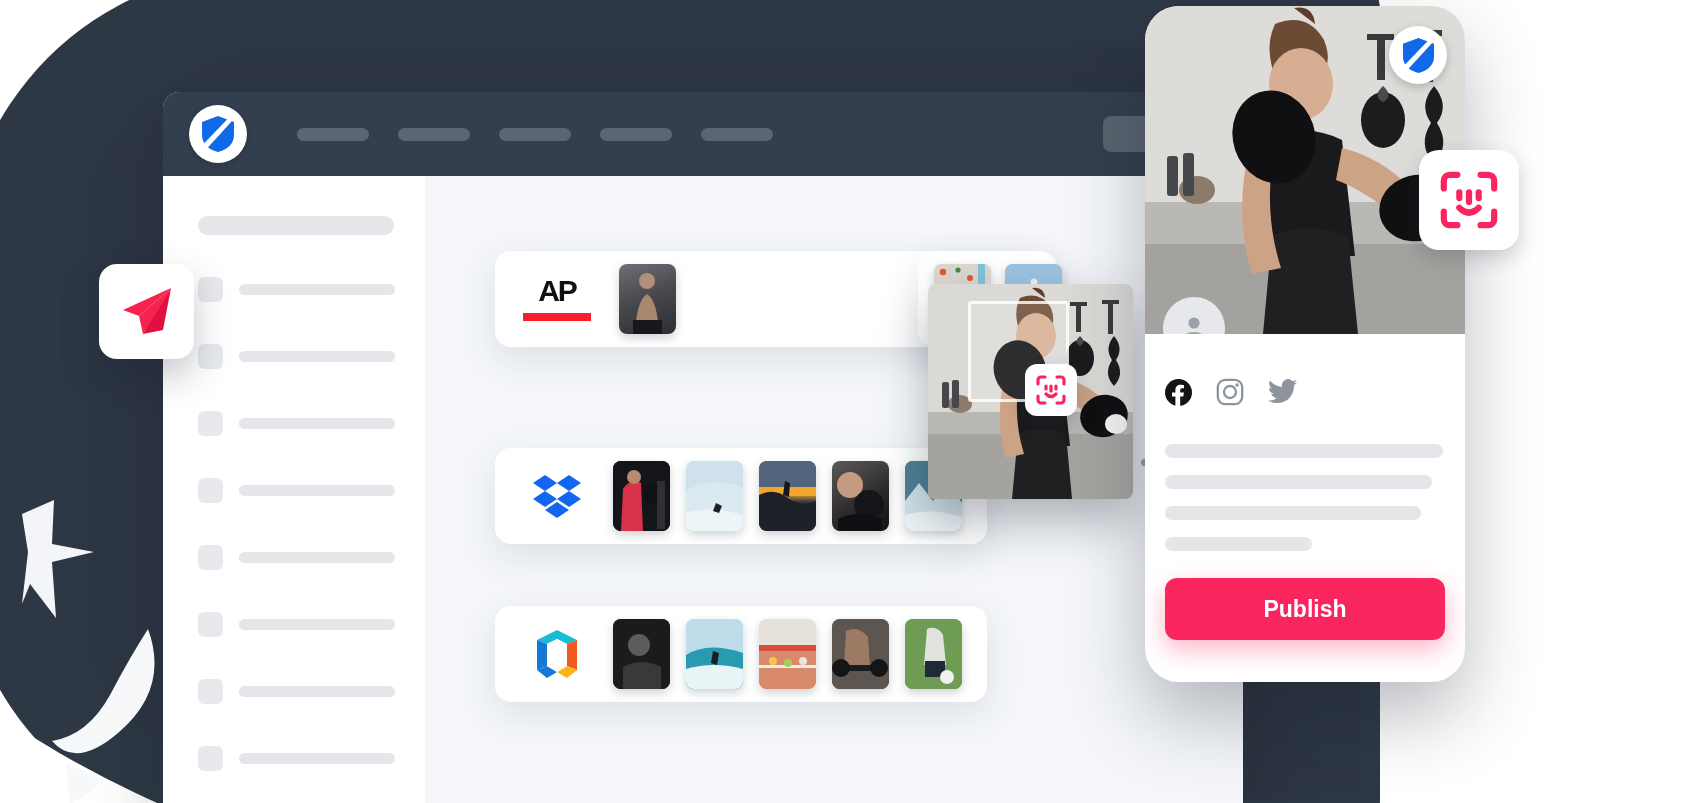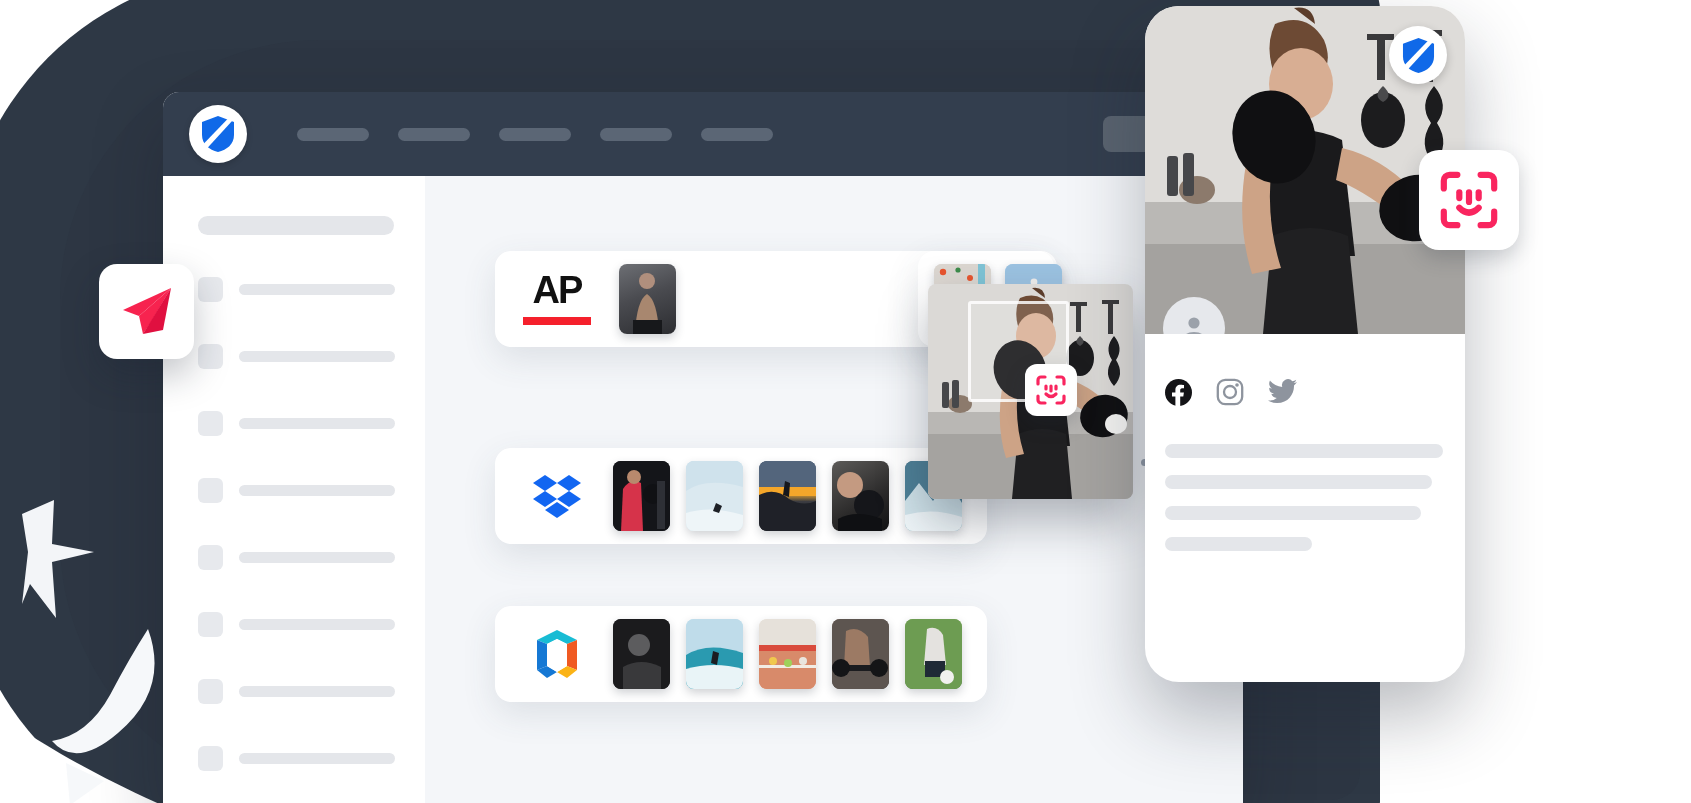--- a/index.html
+++ b/index.html
@@ -79,21 +79,21 @@
     box-shadow:0 12px 34px rgba(58,70,92,.12);
     display:flex;align-items:center;
   }
   .card-ap{left:70px;top:75px;width:540px;height:96px;padding-left:22px;gap:22px;}
   .card-db{left:70px;top:272px;width:470px;height:96px;padding-left:22px;gap:16px;}
   .card-pp{left:70px;top:430px;width:470px;height:96px;padding-left:22px;gap:16px;}
   .card-right{left:493px;top:75px;width:120px;height:96px;display:flex;align-items:center;gap:14px;padding-left:16px;}
 
   .brand-slot{width:80px;flex:0 0 auto;display:flex;flex-direction:column;align-items:center;justify-content:center;gap:9px;}
 
-  .ap-text{font-weight:bold;font-size:38px;letter-spacing:-2px;color:#111;line-height:.9;font-family:"Liberation Sans",sans-serif;}
+  .ap-text{font-weight:bold;font-size:30px;letter-spacing:-2px;color:#111;line-height:.9;font-family:"Liberation Sans",sans-serif;}
   .ap-underline{width:68px;height:8px;background:#f5202c;}
 
   .thumb{
     width:57px;height:70px;border-radius:8px;flex:0 0 auto;
     box-shadow:0 4px 10px rgba(40,48,66,.22);
     background-size:cover;background-position:center;
     overflow:hidden;position:relative;
   }
 
   
@@ -492,20 +492,21 @@
           </svg>
         </span>
       </div>
 
       <div class="txtline" style="width:100%"></div>
       <div class="txtline" style="width:96%"></div>
       <div class="txtline" style="width:92%"></div>
       <div class="txtline" style="width:53%"></div>
     </div>
 
+    <button class="publish">Publish</button>
   </div>
 
   <div class="faceid faceid-big">
     <svg width="62" height="62" viewBox="0 0 32 32">
       <g stroke="#f9255f" stroke-width="3.2" stroke-linecap="round" fill="none">
         <path d="M3 10 V6 a3 3 0 0 1 3 -3 h4"></path>
         <path d="M22 3 h4 a3 3 0 0 1 3 3 v4"></path>
         <path d="M3 22 v4 a3 3 0 0 0 3 3 h4"></path>
         <path d="M22 29 h4 a3 3 0 0 0 3 -3 v-4"></path>
         <path d="M11 12 v3"></path>

